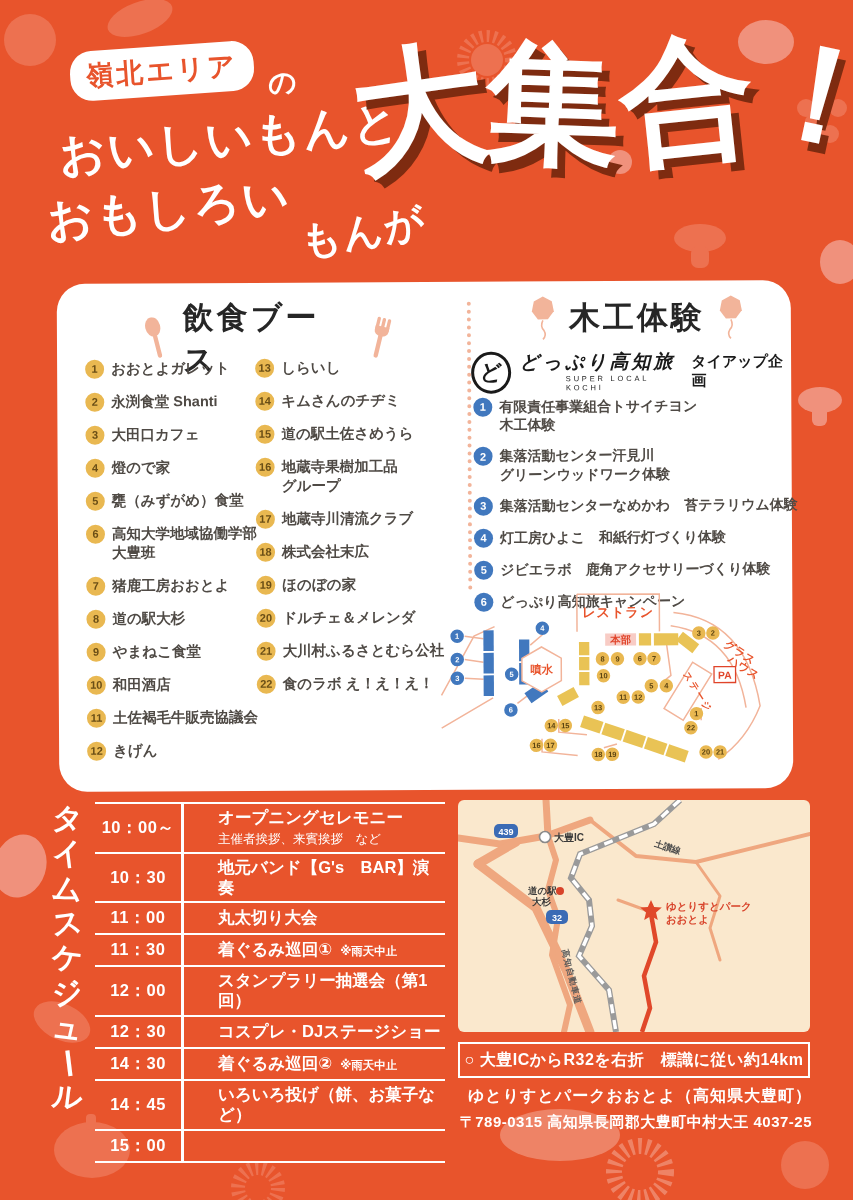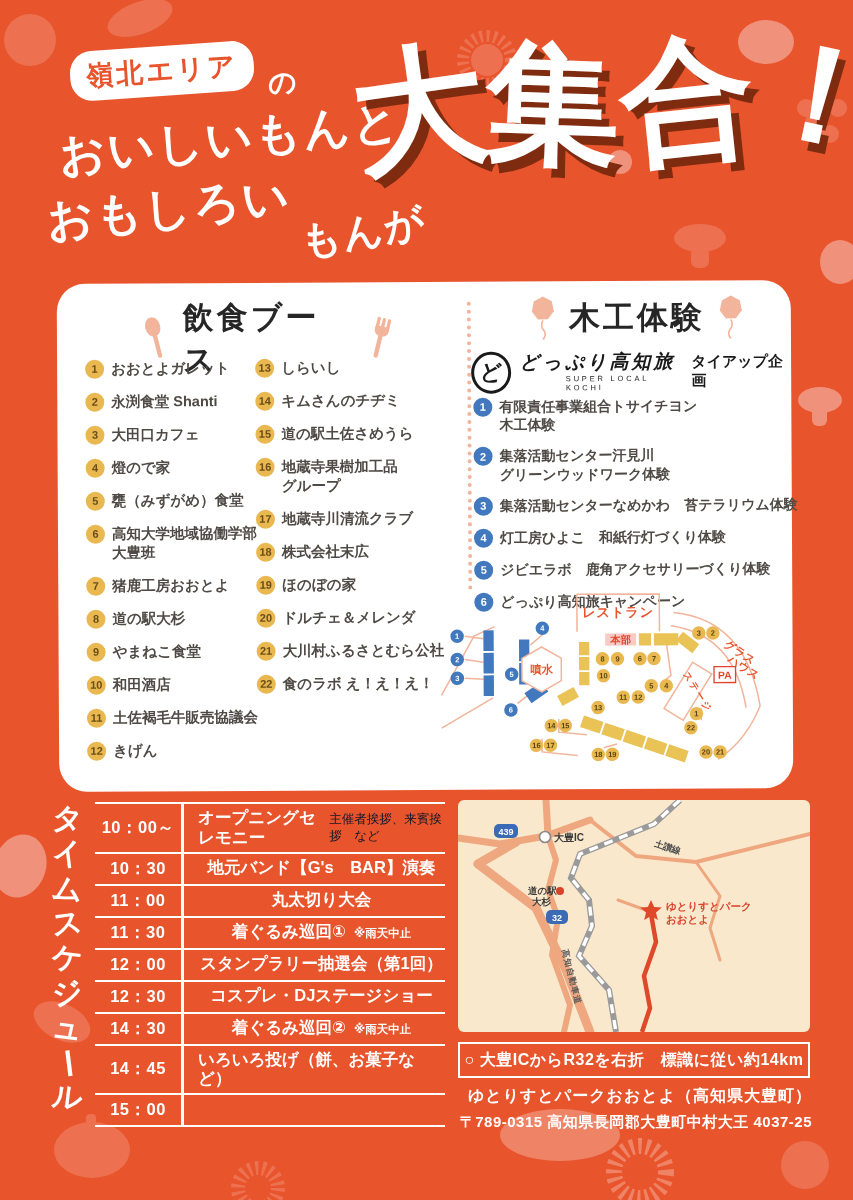--- a/index.html
+++ b/index.html
@@ -71,24 +71,24 @@
 
   
   .sch-title{left:46px;top:802px;display:flex;flex-direction:column;align-items:center;width:42px;}
   .sch-title span{color:#fff;font-size:30px;font-weight:bold;line-height:1.16;display:inline-block;}
   .sch-table{left:95px;top:802px;width:350px;border-top:2.5px solid #fff;}
   .sch-row{display:flex;border-bottom:2.5px solid #fff;min-height:30px;}
   .sch-time{
     flex:0 0 86px;border-right:3px solid #fff;display:flex;align-items:center;justify-content:center;
     color:#fff;font-size:16.5px;font-weight:bold;letter-spacing:0.5px;
   }
-  .sch-body{flex:1;padding:4px 0 4px 14px;display:flex;flex-direction:row;justify-content:center;}
+  .sch-body{flex:1;padding:4px 0 4px 14px;display:flex;flex-direction:column;justify-content:center;margin-left:20px;}
   .sch-event{color:#fff;font-size:16.5px;font-weight:bold;line-height:1.2;}
   .sch-note{color:#fff;font-size:11.5px;font-weight:bold;margin-left:8px;}
-  .sch-sub{color:#0f172a;font-size:12.5px;margin-top:3px;font-family:Liberation Serif, serif;}
+  .sch-sub{color:#ffffff;font-size:12.5px;margin-top:3px;font-family:Liberation Serif, serif;}
 
   
   .access-map{left:458px;top:800px;width:352px;height:232px;border-radius:6px;overflow:hidden;}
   .access-note{
     left:458px;top:1042px;width:348px;height:32px;border:2px solid #fff;
     display:flex;align-items:center;justify-content:center;
     color:#fff;font-size:16px;font-weight:bold;letter-spacing:0.5px;
   }
   .footer{right:41px;top:1086px;text-align:right;color:#fff;}
   .footer .f1{font-size:16px;font-weight:bold;letter-spacing:1px;}

